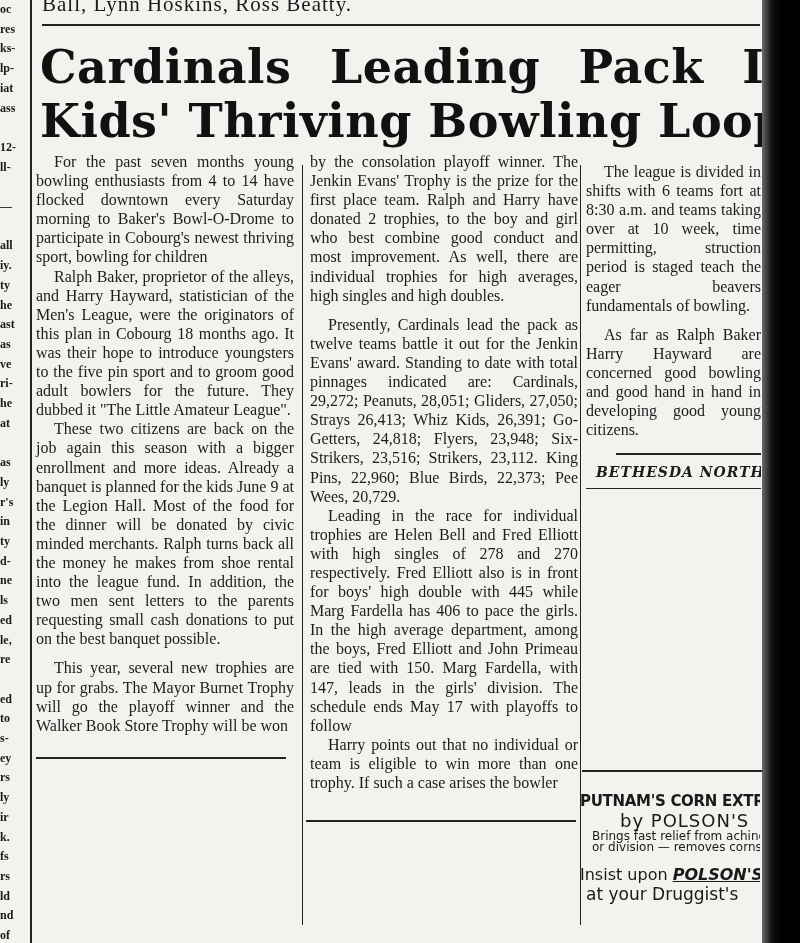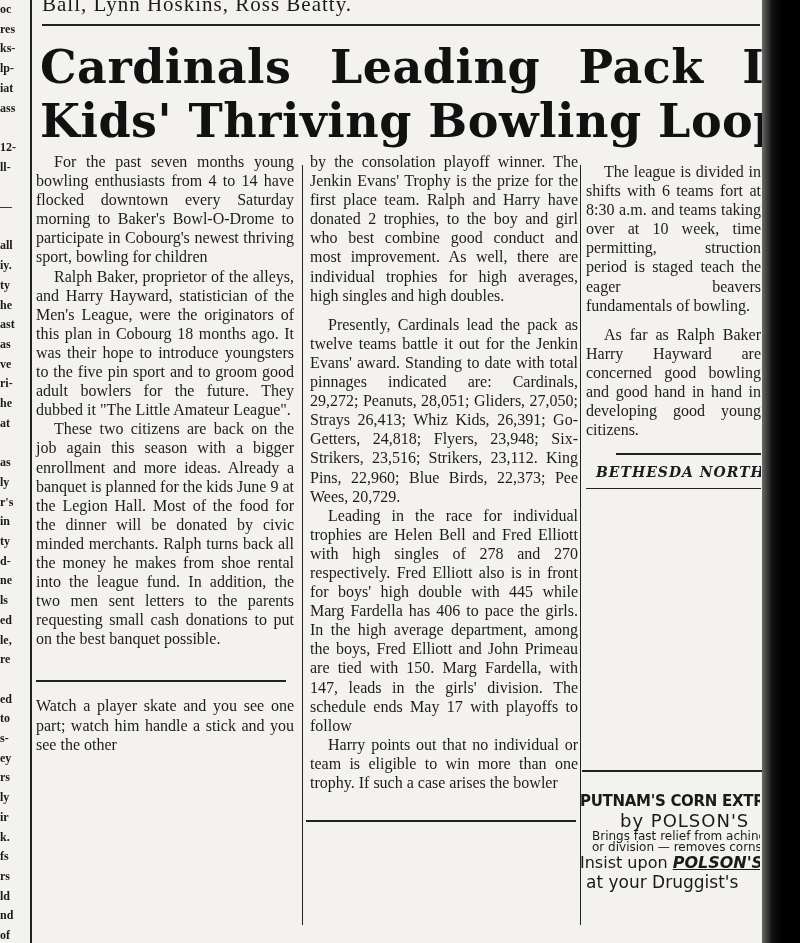--- a/index.html
+++ b/index.html
@@ -47,21 +47,21 @@
       font-weight: bold; font-size: 14px; letter-spacing: 1px; margin: 8px 0 6px 10px;
       font-family: "DejaVu Serif", serif; white-space: nowrap; font-style: italic;
     }
     .ad {
       position: absolute; left: 580px; top: 790px; width: 180px; height: 140px;
       font-family: "DejaVu Sans", sans-serif; overflow: hidden;
     }
     .ad .ad-title { font-weight: bold; font-size: 15px; letter-spacing: -0.3px; white-space: nowrap; margin-top: 2px; }
     .ad .ad-by { font-size: 18px; margin-left: 40px; letter-spacing: 1px; }
     .ad .ad-small { font-size: 12px; margin-left: 12px; line-height: 11px; white-space: nowrap; }
-    .ad .ad-insist { font-size: 16px; white-space: nowrap; margin-top: 0; }
+    .ad .ad-insist { font-size: 16px; white-space: nowrap; margin-top: 12px; }
     .ad .ad-insist b { font-style: italic; text-decoration: underline; font-weight: bold; }
     .ad .ad-drug { font-size: 17px; margin-left: 6px; white-space: nowrap; }
     .right-edge {
       position: absolute; left: 762px; top: 0; width: 38px; height: 943px;
       background: linear-gradient(to right, #6a6a6a 0px, #111 10px, #000 20px);
     }
   </style>
 </head>
 <body>
 
@@ -129,22 +129,22 @@
   </div>
 
   <div class="rule-v" style="left:302px; top:165px; height:760px; width:1px;"></div>
   <div class="rule-v" style="left:580px; top:165px; height:760px; width:1px;"></div>
 
   <div class="col col1">
     <p class="ind">For the past seven months young bowling enthusiasts from 4 to 14 have flocked downtown every Saturday morning to Baker's Bowl-O-Drome to participate in Cobourg's newest thriving sport, bowling for children</p>
     <p class="ind">Ralph Baker, proprietor of the alleys, and Harry Hayward, statistician of the Men's League, were the originators of this plan in Cobourg 18 months ago. It was their hope to introduce youngsters to the five pin sport and to groom good adult bowlers for the future. They dubbed it "The Little Amateur League".</p>
     <p class="ind">These two citizens are back on the job again this season with a bigger enrollment and more ideas. Already a banquet is planned for the kids June 9 at the Legion Hall. Most of the food for the dinner will be donated by civic minded merchants. Ralph turns back all the money he makes from shoe rental into the league fund. In addition, the two men sent letters to the parents requesting small cash donations to put on the best banquet possible.</p>
     <div class="gap"></div>
+    <p class="ind">This year, several new trophies are up for grabs. The Mayor Burnet Trophy will go the playoff winner and the Walker Book Store Trophy will be won</p>
     <div class="rule-h" style="position:relative; width:250px; margin:22px 0 14px 0; height:2px;"></div>
-    <p>Watch a player skate and you see one part; watch him handle a stick and you see the other</p>
   </div>
 
   <div class="col col2">
     <p>by the consolation playoff winner. The Jenkin Evans' Trophy is the prize for the first place team. Ralph and Harry have donated 2 trophies, to the boy and girl who best combine good conduct and most improvement. As well, there are individual trophies for high averages, high singles and high doubles.</p>
     <div class="gap"></div>
     <p class="ind">Presently, Cardinals lead the pack as twelve teams battle it out for the Jenkin Evans' award. Standing to date with total pinnages indicated are: Cardinals, 29,272; Peanuts, 28,051; Gliders, 27,050; Strays 26,413; Whiz Kids, 26,391; Go-Getters, 24,818; Flyers, 23,948; Six-Strikers, 23,516; Strikers, 23,112. King Pins, 22,960; Blue Birds, 22,373; Pee Wees, 20,729.</p>
     <p class="ind">Leading in the race for individual trophies are Helen Bell and Fred Elliott with high singles of 278 and 270 respectively. Fred Elliott also is in front for boys' high double with 445 while Marg Fardella has 406 to pace the girls. In the high average department, among the boys, Fred Elliott and John Primeau are tied with 150. Marg Fardella, with 147, leads in the girls' division. The schedule ends May 17 with playoffs to follow</p>
     <p class="ind">Harry points out that no individual or team is eligible to win more than one trophy. If such a case arises the bowler</p>
     <div class="rule-h" style="position:relative; width:270px; margin:28px 0 0 -4px; height:2px;"></div>
   </div>

